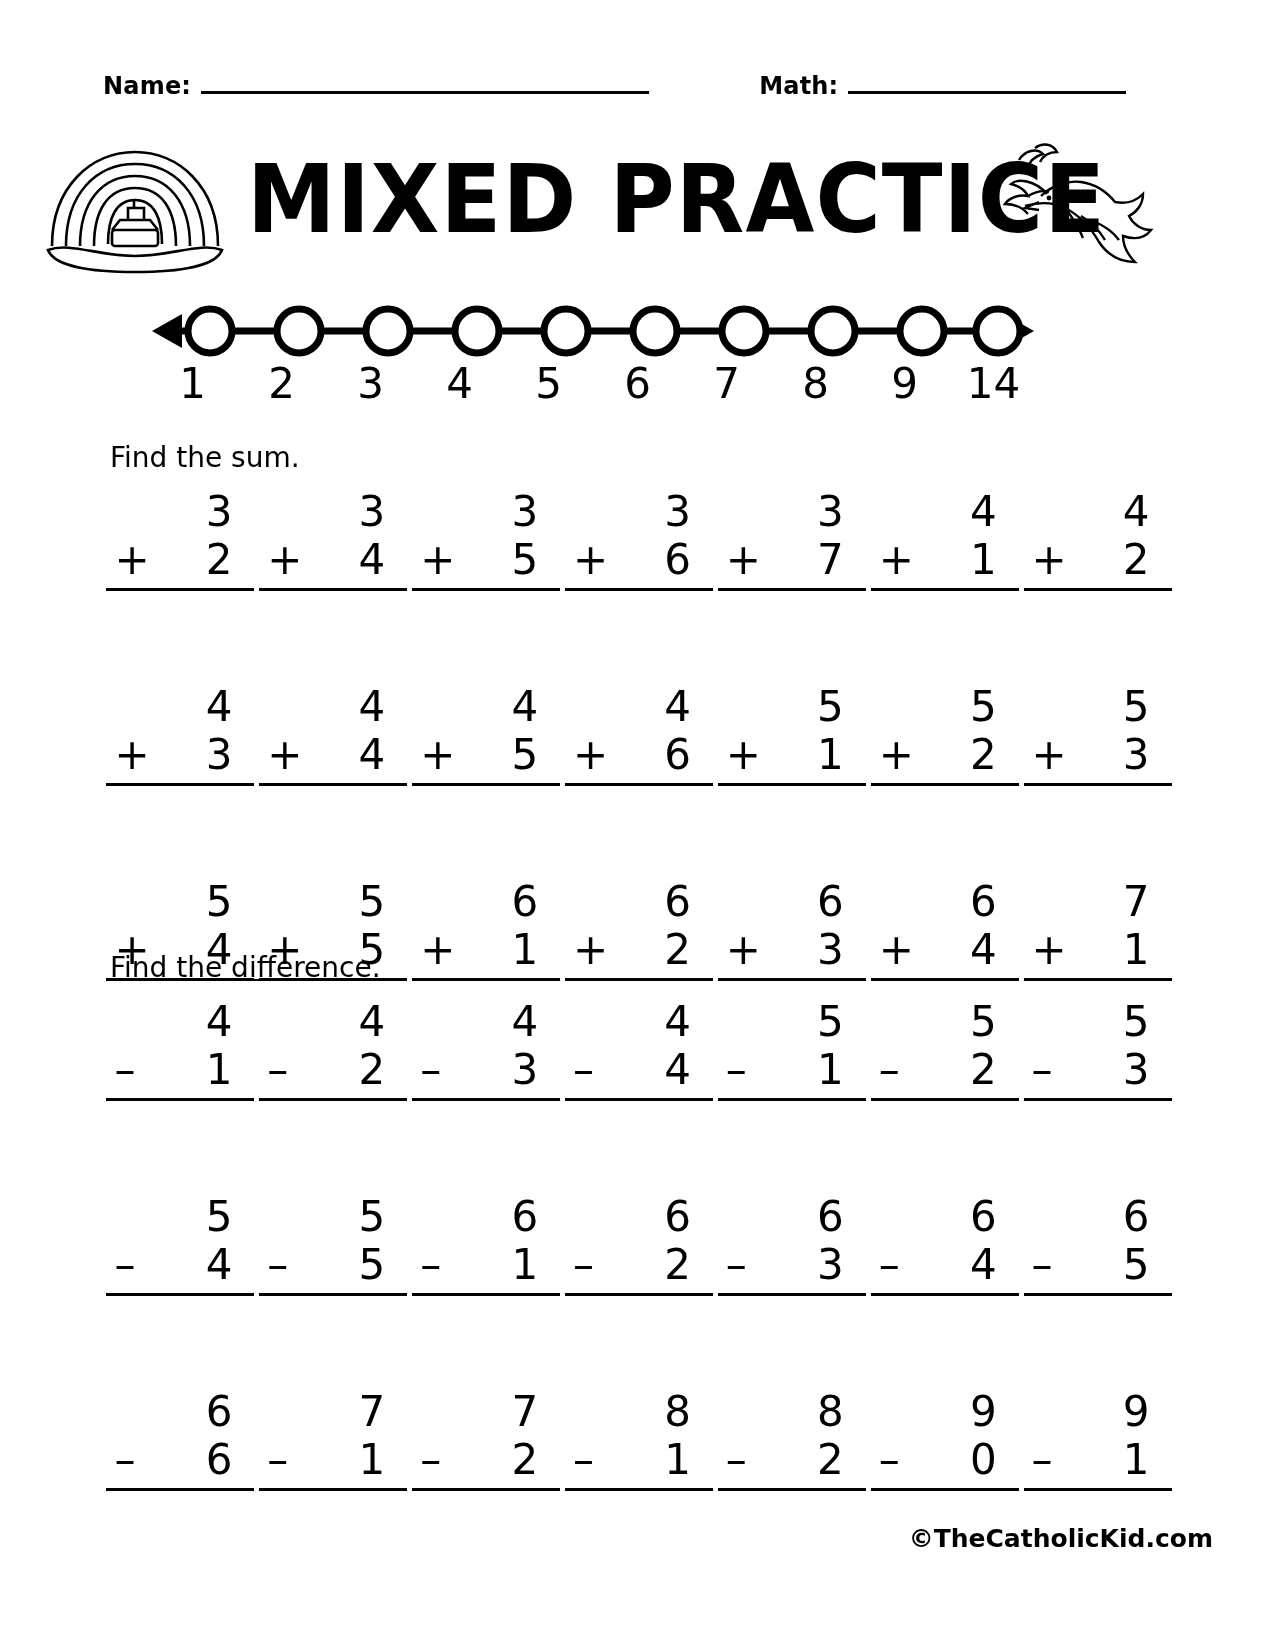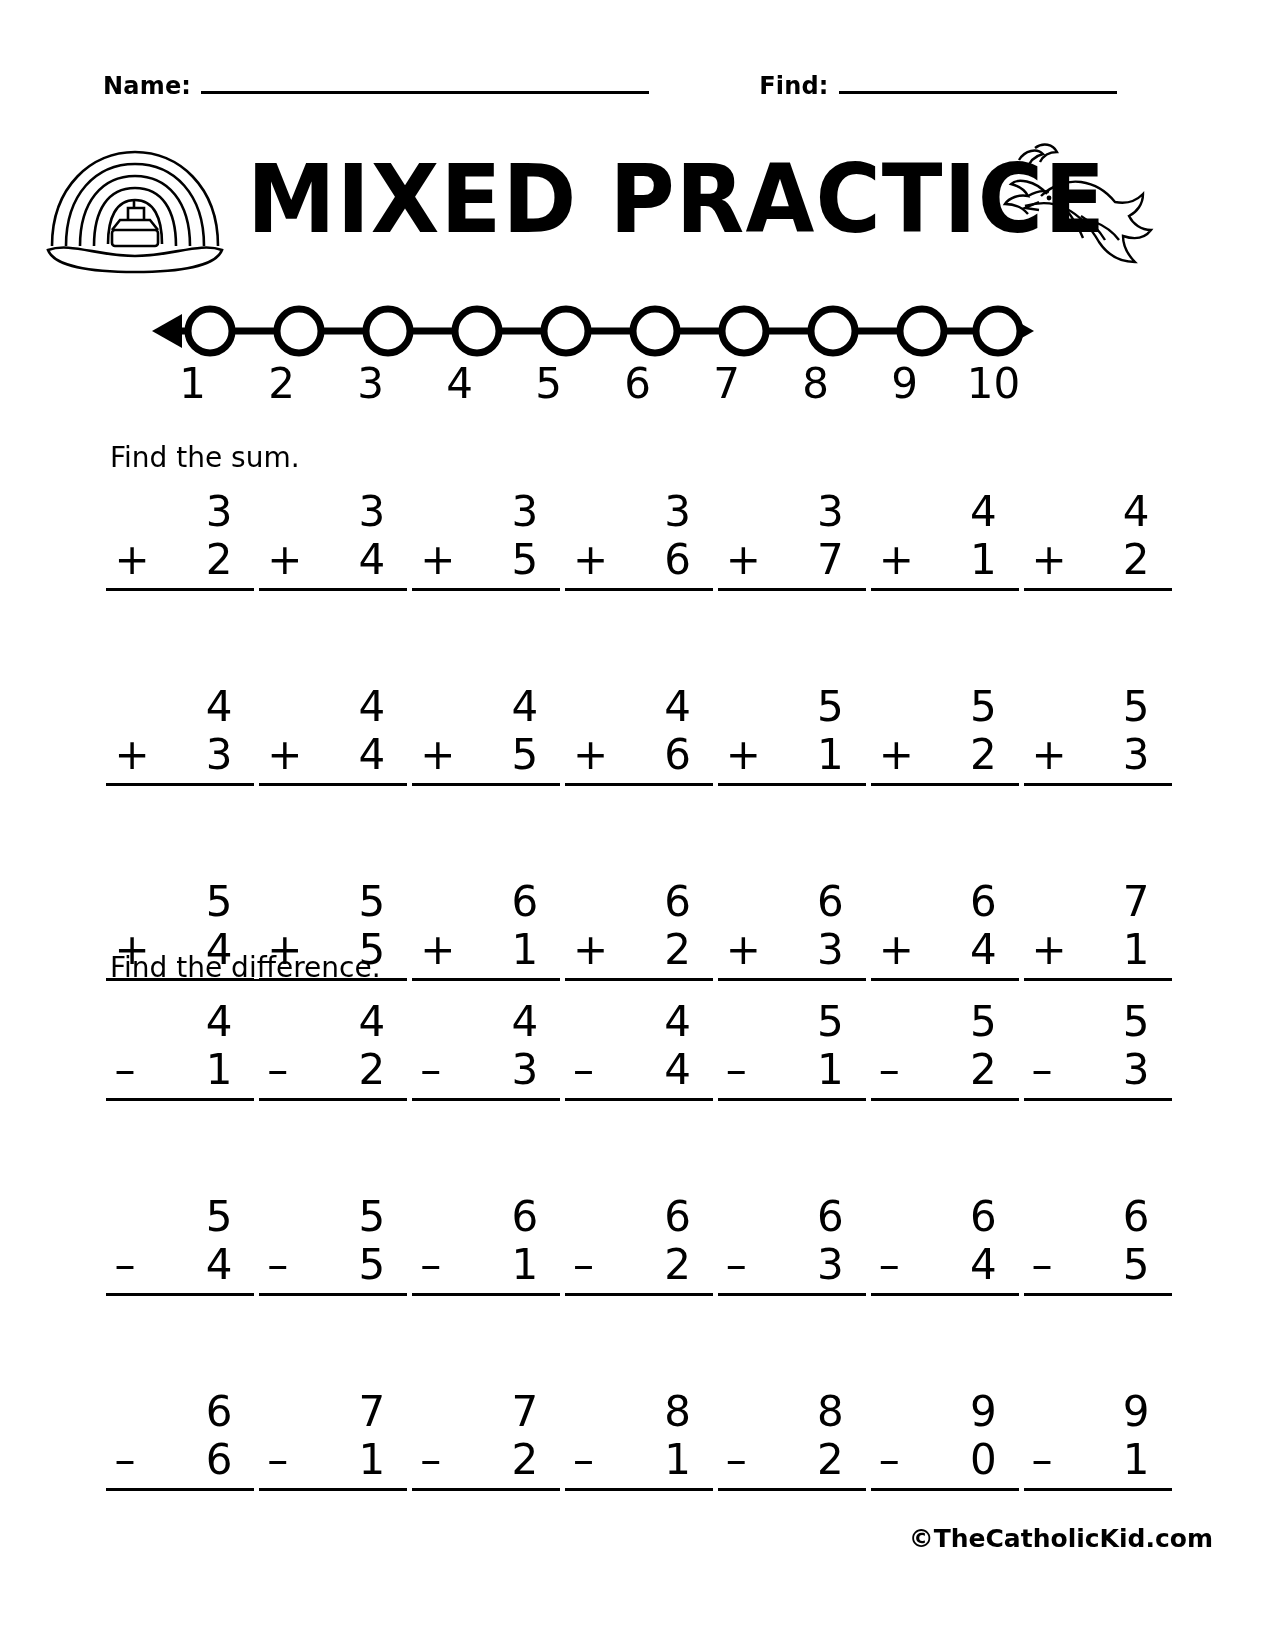--- a/index.html
+++ b/index.html
@@ -180,21 +180,21 @@
 <body>
 
 <div class="page">
 
   <div class="idrow">
     <div class="field name-field">
       <span class="label">Name:</span>
       <span class="line"></span>
     </div>
     <div class="field date-field">
-      <span class="label">Find:</span>
+      <span class="label">Math:</span>
       <span class="line"></span>
     </div>
   </div>
 
   <div class="titlebar"></div>
 
   <div class="rainbow-art">
     <svg viewBox="0 0 190 140" width="190" height="140" fill="none" stroke="#000" stroke-width="2.6">
       <path d="M12 108 C12 48 52 14 95 14 C138 14 178 48 178 108"></path>
       <path d="M26 108 C26 56 56 26 95 26 C134 26 164 56 164 108"></path>
@@ -249,21 +249,21 @@
     <div class="nl-labels">
       <div class="nl-label">1</div>
       <div class="nl-label">2</div>
       <div class="nl-label">3</div>
       <div class="nl-label">4</div>
       <div class="nl-label">5</div>
       <div class="nl-label">6</div>
       <div class="nl-label">7</div>
       <div class="nl-label">8</div>
       <div class="nl-label">9</div>
-      <div class="nl-label">10</div>
+      <div class="nl-label">14</div>
     </div>
   </div>
 
   <div class="section-heading" id="heading-sum">Find the sum.</div>
   <div class="grid" id="grid-sum">
       <div class="problem">
         <div class="top">3</div>
         <div class="bottom">
           <span>+</span>
           <span>2</span>

